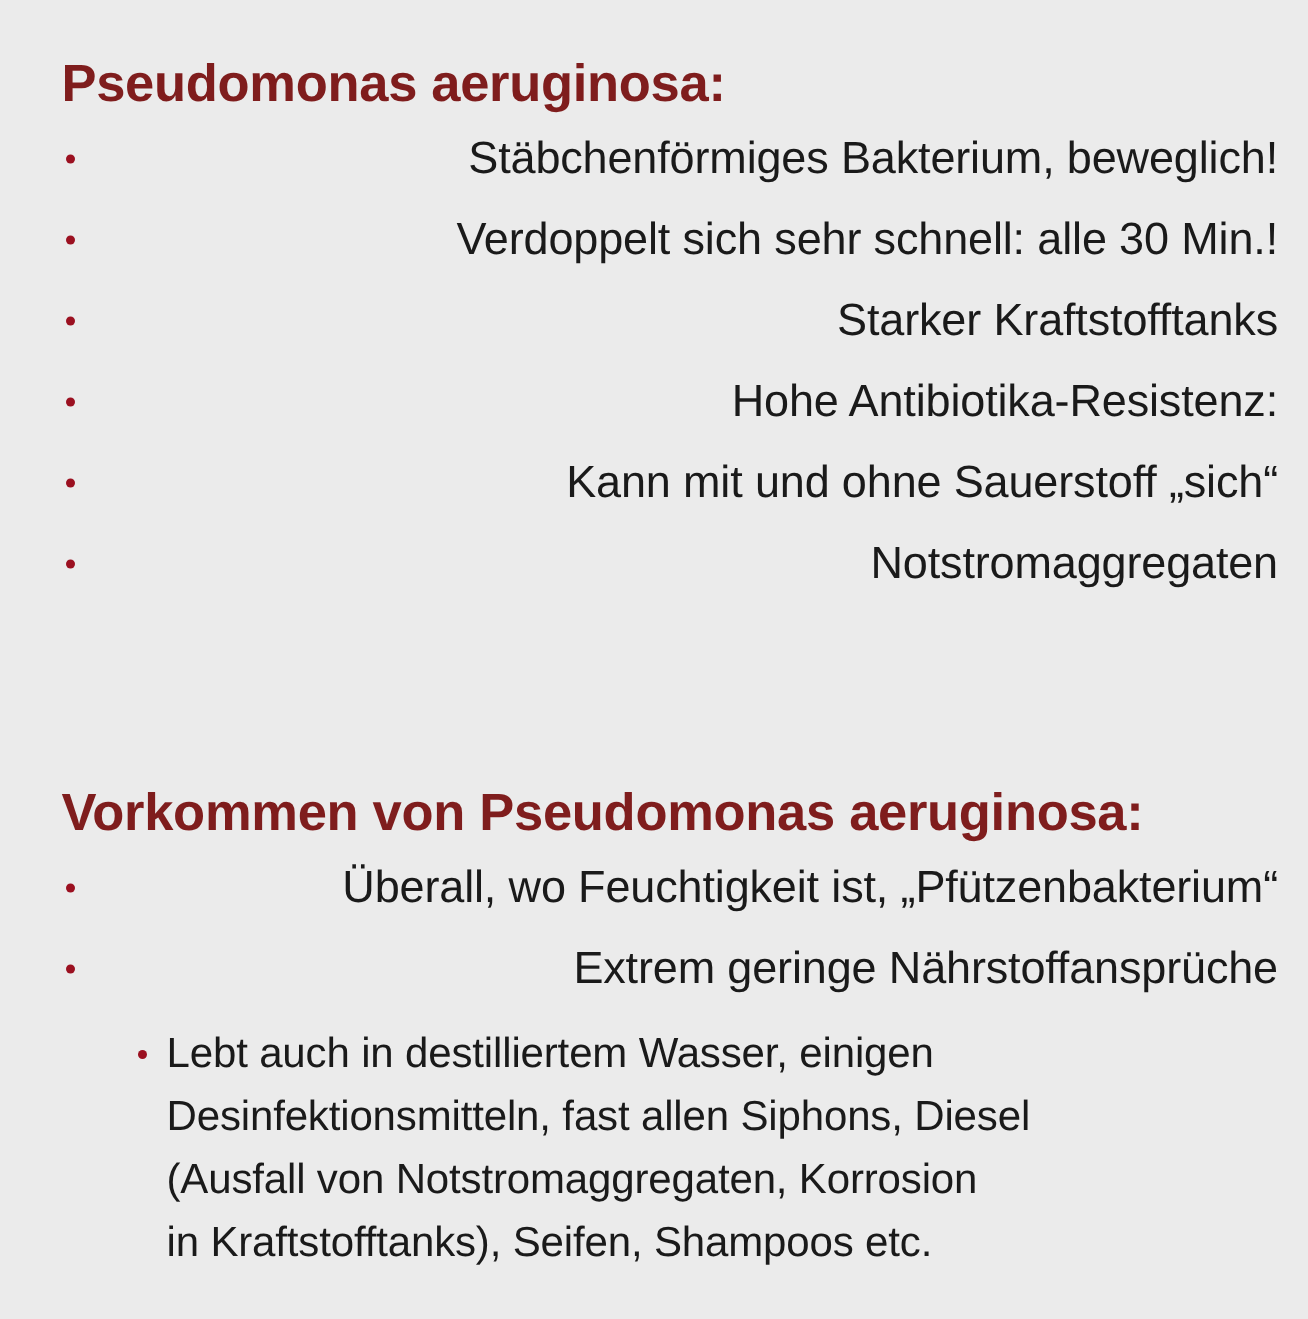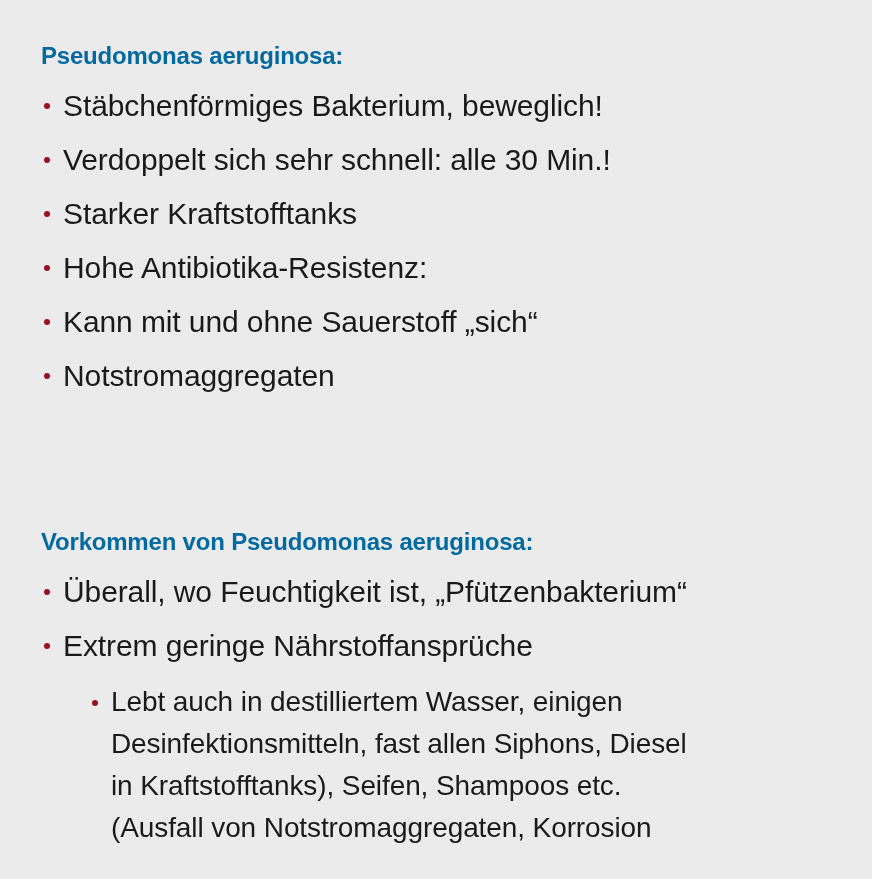--- a/index.html
+++ b/index.html
@@ -16,31 +16,32 @@
       position: relative;
     }
     .section {
       position: absolute;
       left: 41px;
       right: 20px;
     }
     .sec1 { top: 38px; }
     .sec2 { top: 524px; }
     .heading {
-      color: #0369a1;
+      color: #7f1d1d;
       font-weight: bold;
-      font-size: 24px;
+      font-size: 35px;
       line-height: 36px;
       margin: 0 0 14px 0;
       letter-spacing: -0.2px;
     }
     ul.bullets {
       list-style: none;
       margin: 0;
       padding: 0;
+      text-align: right;
     }
     ul.bullets li {
       position: relative;
       padding-left: 22px;
       font-size: 30px;
       line-height: 35px;
       margin-bottom: 19px;
       letter-spacing: -0.1px;
     }
     ul.bullets li .dot {
@@ -119,17 +120,17 @@
     <li style="margin-bottom:18px;">
       <span class="dot"></span>
       <span class="line">Extrem geringe Nährstoffansprüche</span>
     </li>
   </ul>
   <ul class="sub">
     <li>
       <span class="dot"></span>
       <span class="line">Lebt auch in destilliertem Wasser, einigen</span>
       <span class="line">Desinfektionsmitteln, fast allen Siphons, Diesel</span>
+      <span class="line">(Ausfall von Notstromaggregaten, Korrosion</span>
       <span class="line">in Kraftstofftanks), Seifen, Shampoos etc.</span>
-      <span class="line">(Ausfall von Notstromaggregaten, Korrosion</span>
     </li>
   </ul>
 </div>
 
 </body></html>

